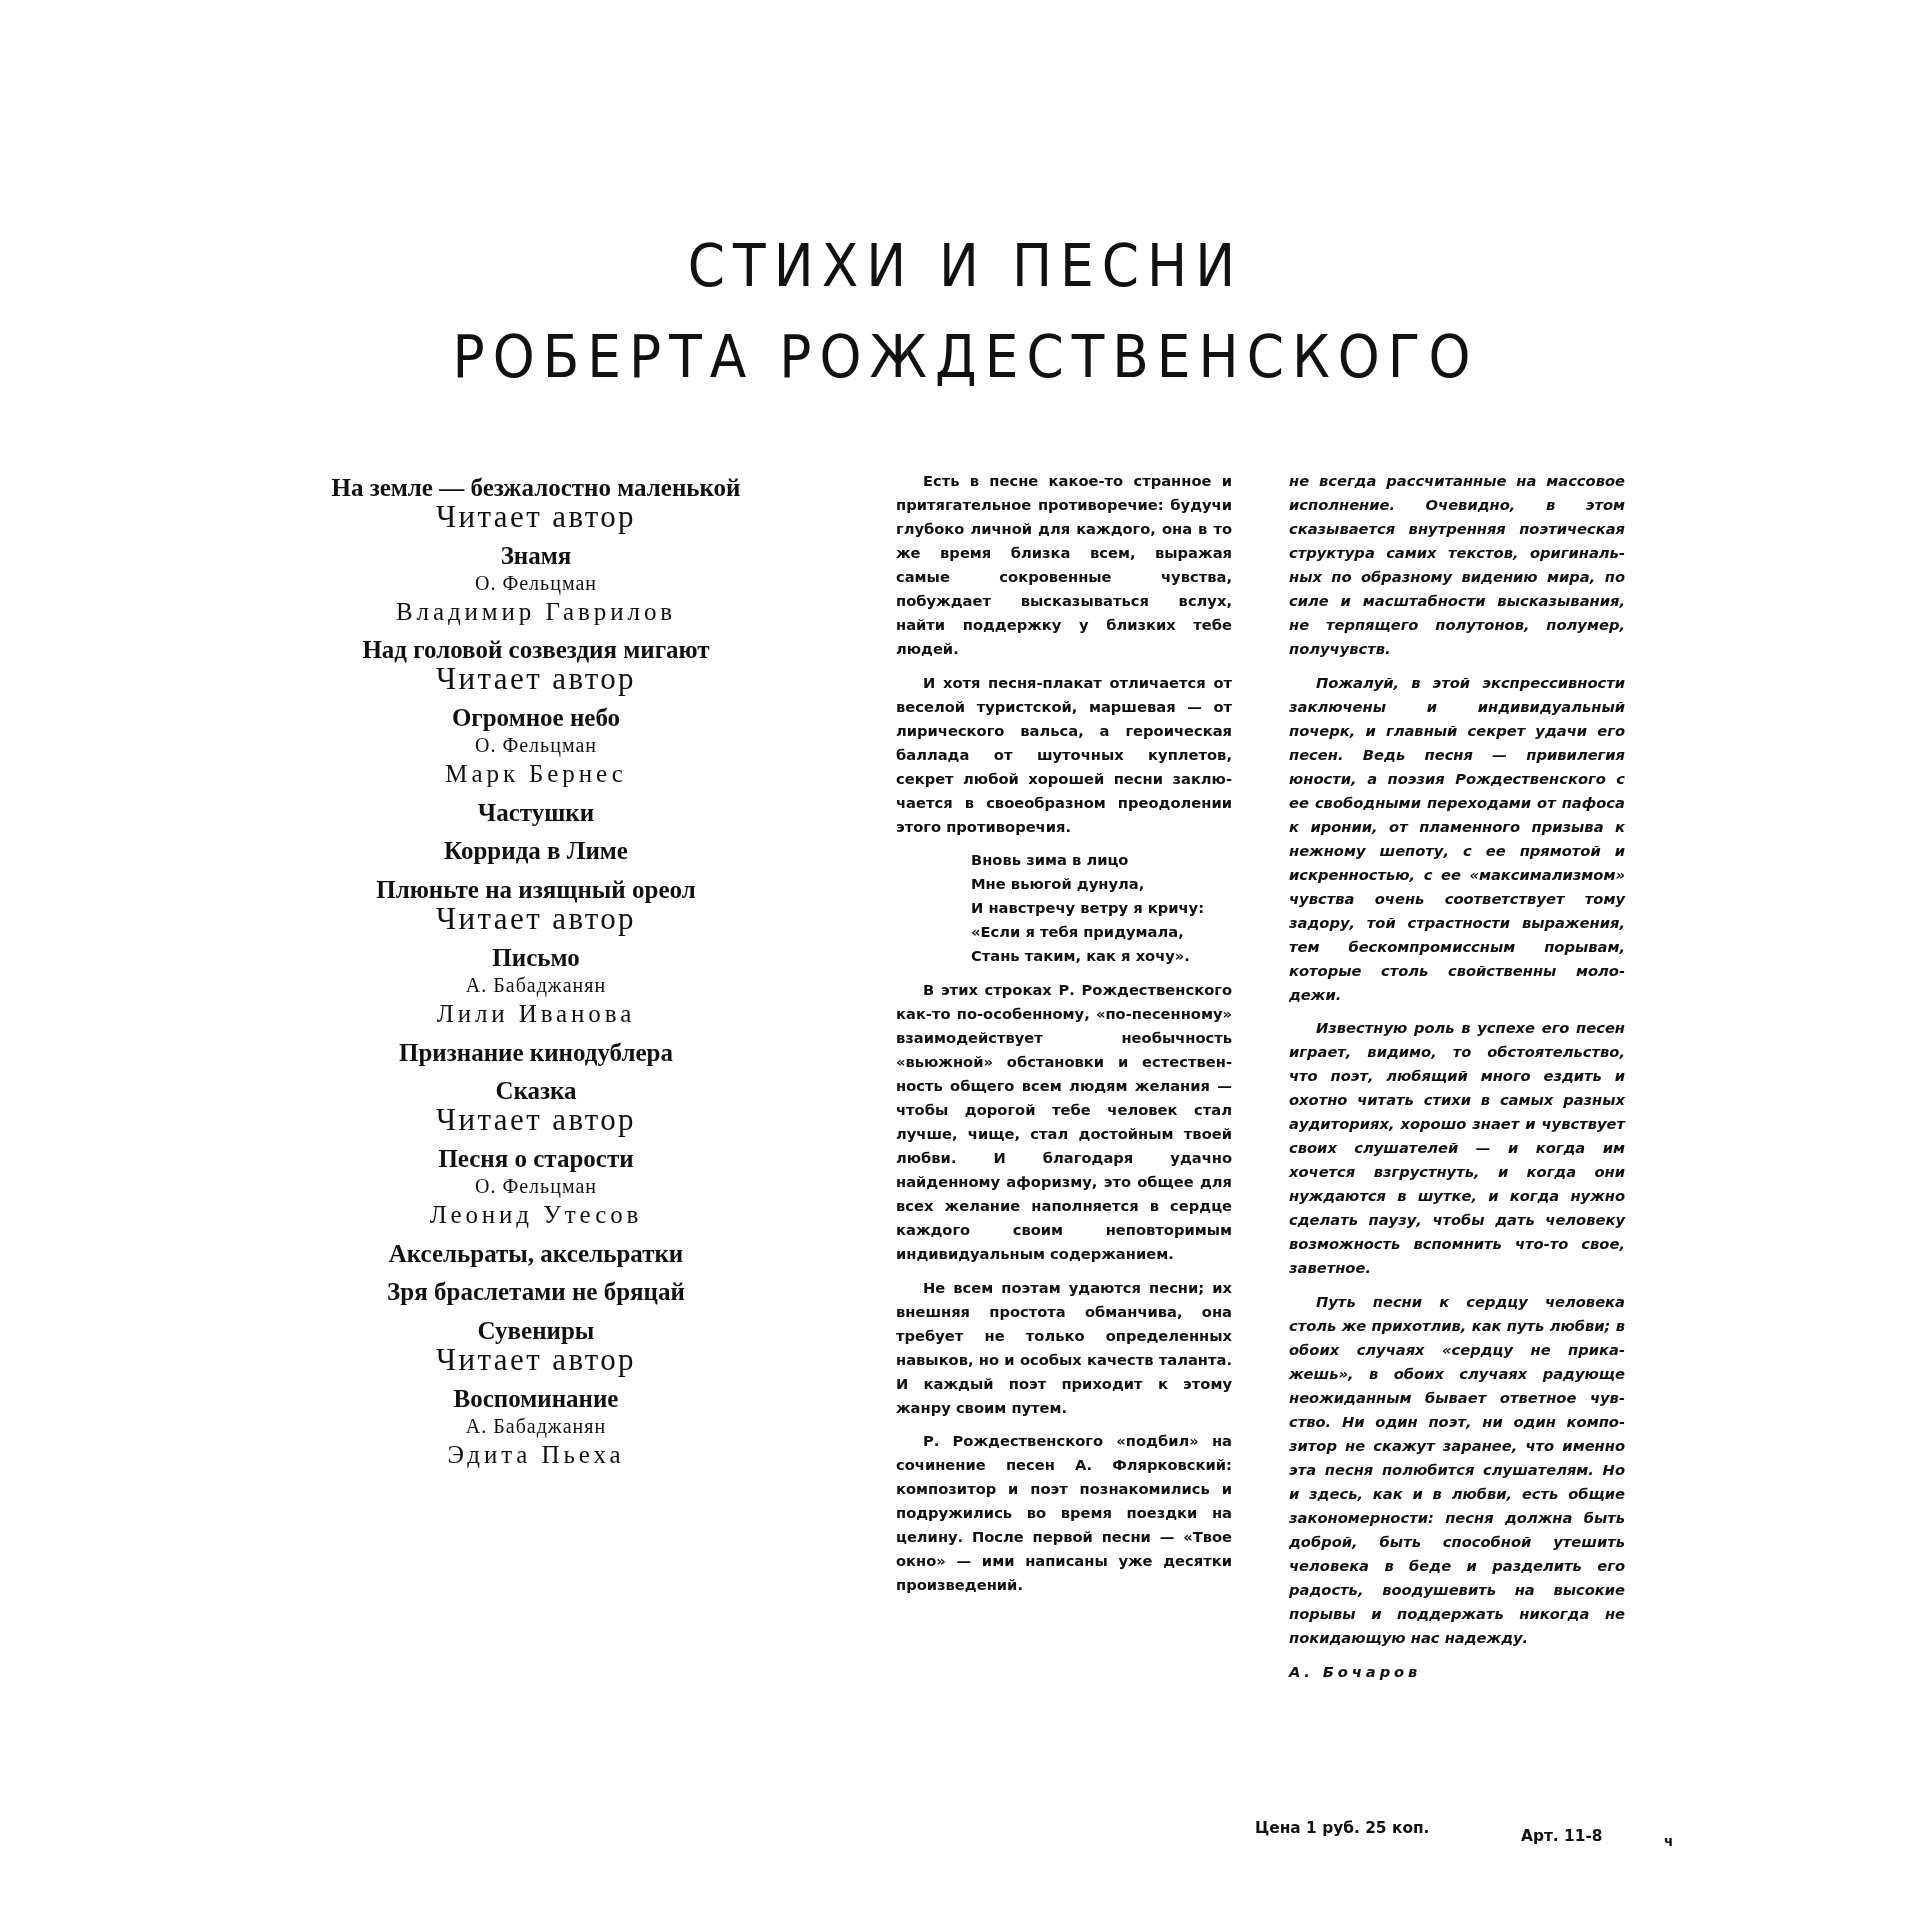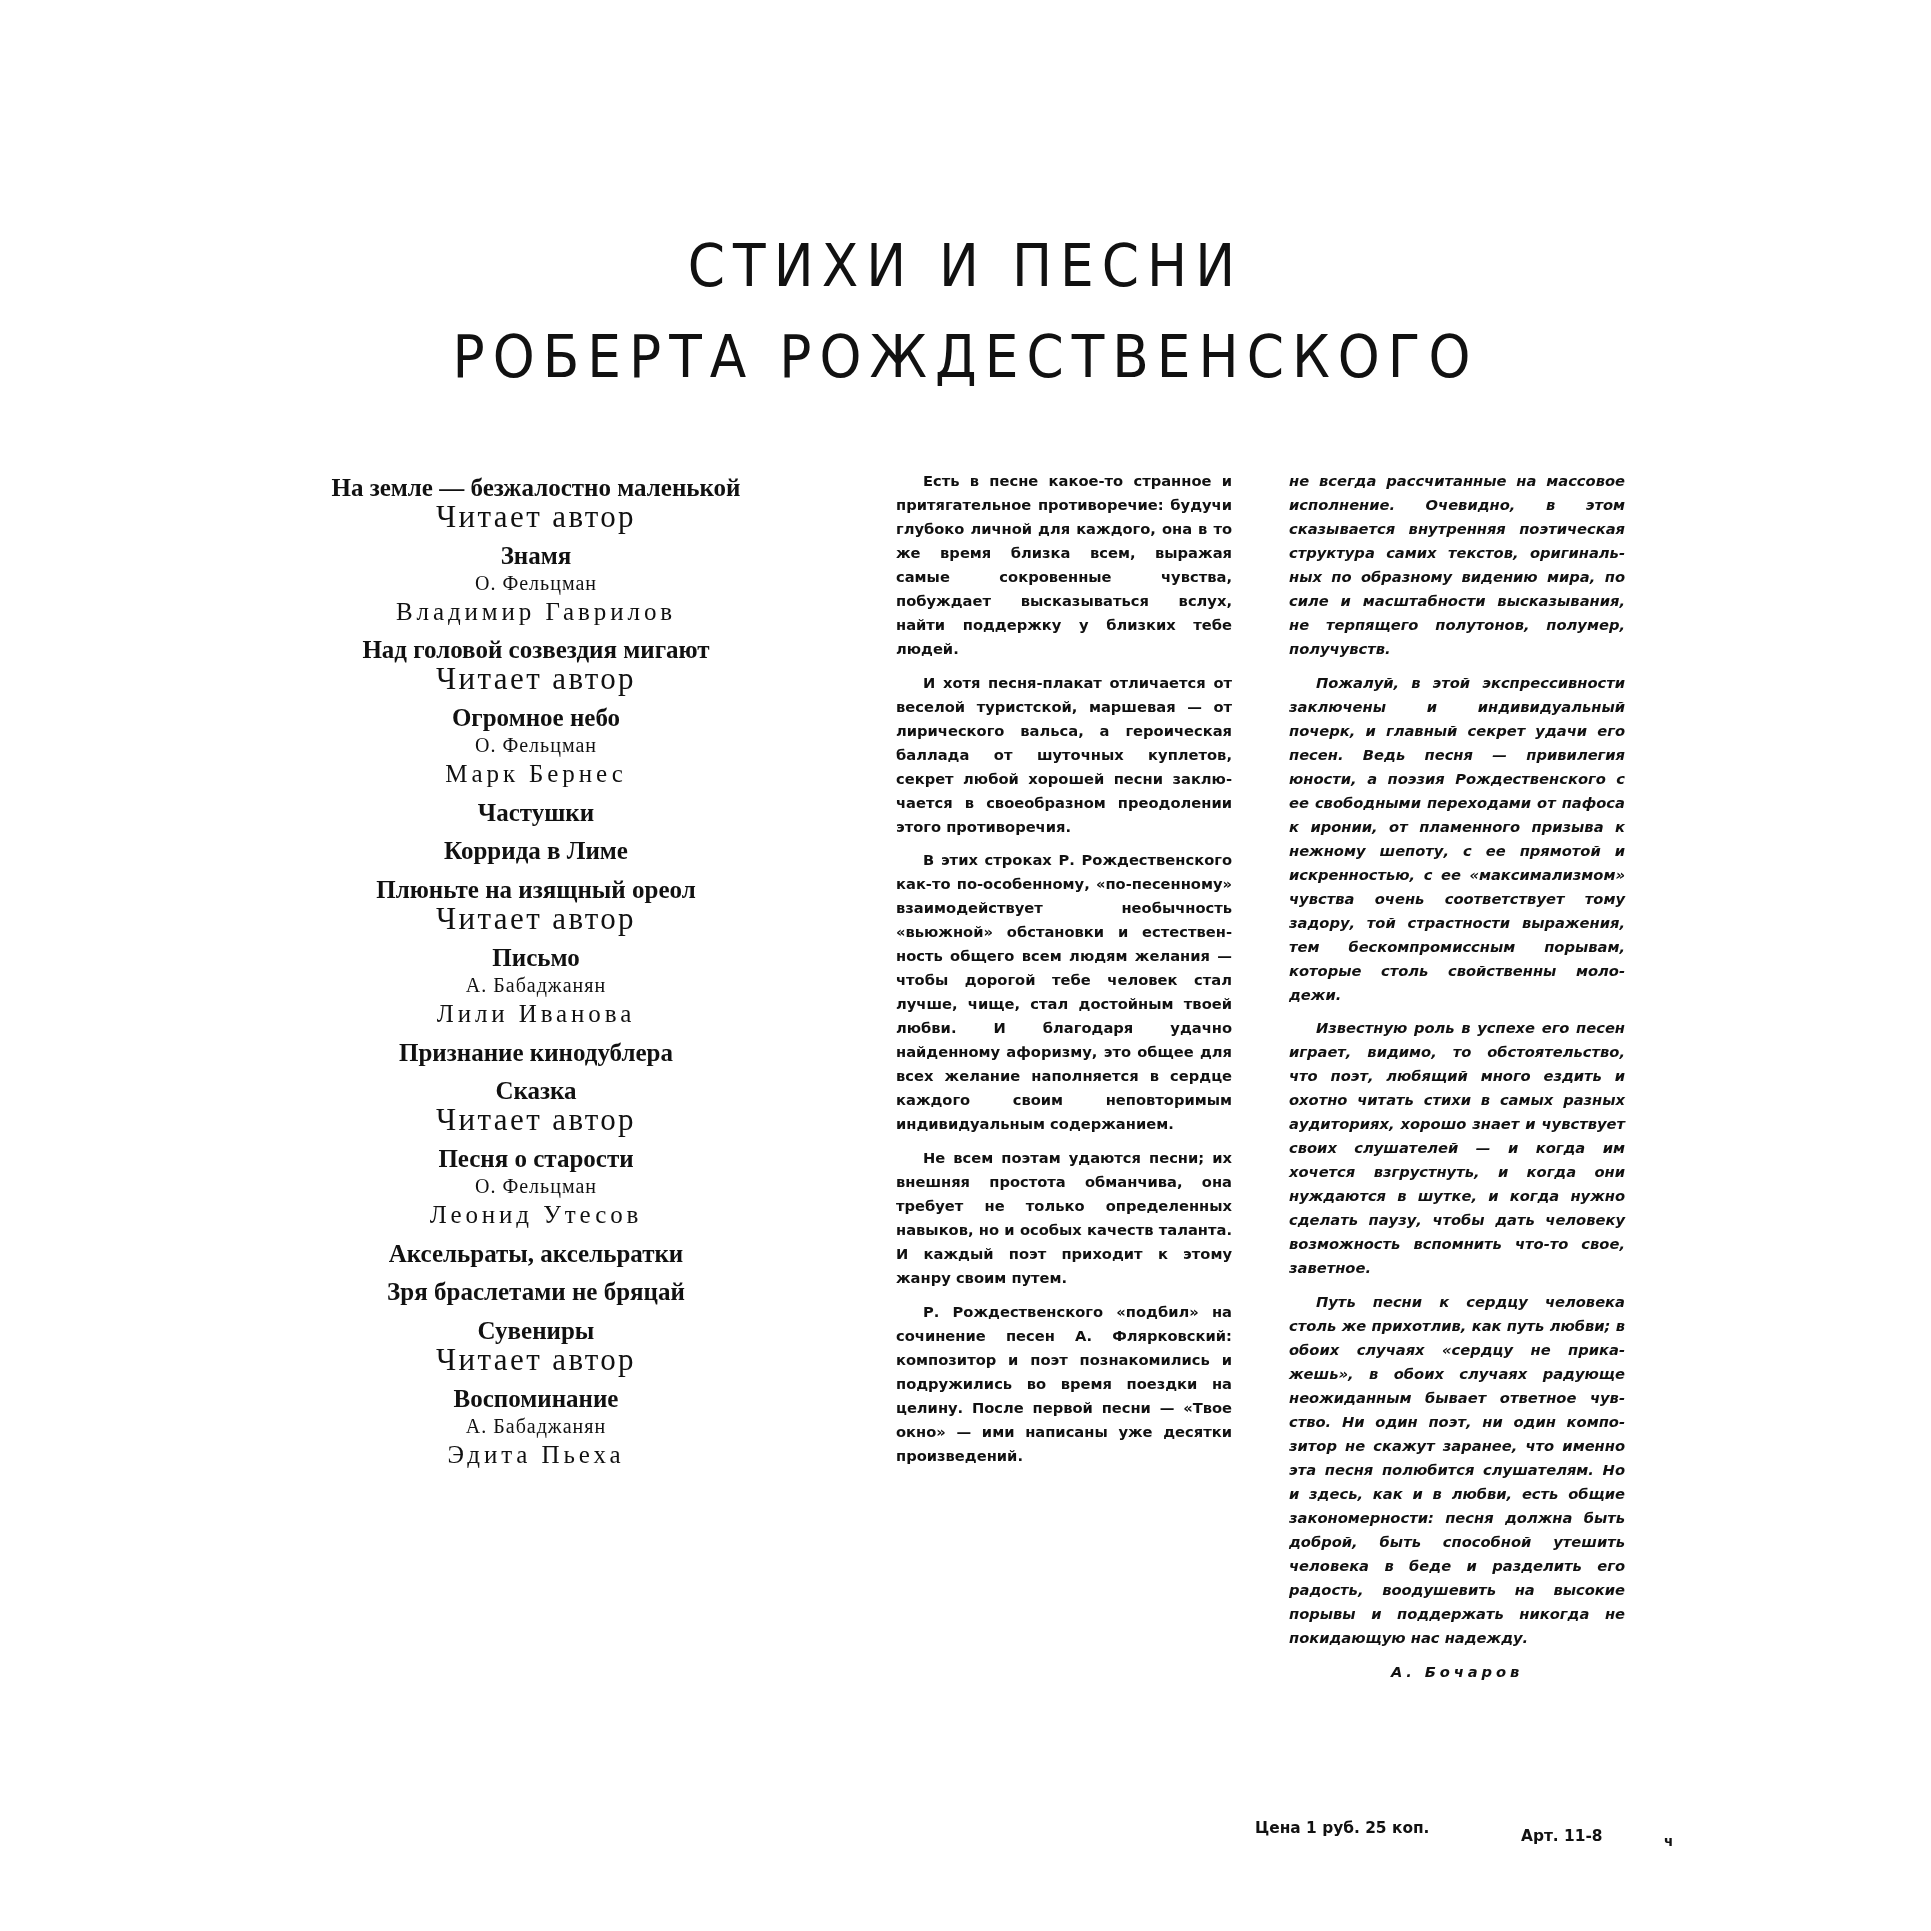--- a/index.html
+++ b/index.html
@@ -25,21 +25,21 @@
       position: absolute; top: 469px; width: 336px;
       font-family: "DejaVu Sans", sans-serif; font-size: 14.7px; line-height: 24px;
       text-align: justify; font-weight: 600;
     }
     #col-mid { left: 896px; }
     #col-right { left: 1289px; font-style: italic; }
     .col p { margin: 0 0 9.7px 0; text-indent: 27px; hyphens: manual; }
     .col p.cont { text-indent: 0; }
     .verse { margin: 0 0 9.7px 75px; text-align: left; }
     .verse span { display: block; }
-    .signature { text-align: center; letter-spacing: 3.9px; margin-top: 8px; }
+    .signature { text-align: left; letter-spacing: 3.9px; margin-top: 8px; }
     .footer {
       position: absolute; top: 1819px; font-family: "DejaVu Sans", sans-serif;
       font-weight: bold; font-size: 15.4px; color: #111;
     }
     #price { left: 1255px; }
     #art { left: 1521px; top: 1827px; }
     #mark { left: 1664px; top: 1833px; font-size: 13.5px; }
   </style>
 </head>
 <body>
@@ -106,20 +106,27 @@
     <div class="track">
       <span class="t-title">Воспоминание</span>
       <span class="t-composer">А. Бабаджанян</span>
       <span class="t-performer">Эдита Пьеха</span>
     </div>
   </div>
 
 <div class="col" id="col-mid">
   <p>Есть в песне какое-то странное и притягательное противоречие: будучи глубоко личной для каждого, она в то же время близка всем, выражая самые сокровенные чувст­ва, побуждает высказываться вслух, найти поддержку у близких тебе людей.</p>
   <p>И хотя песня-плакат отличается от веселой туристской, маршевая — от лирического вальса, а героичес­кая баллада от шуточных куплетов, секрет любой хорошей песни заклю­чается в своеобразном преодолении этого противоречия.</p>
+  <div class="verse">
+    <span>Вновь зима в лицо</span>
+    <span>Мне вьюгой дунула,</span>
+    <span>И навстречу ветру я кричу:</span>
+    <span>«Если я тебя придумала,</span>
+    <span>Стань таким, как я хочу».</span>
+  </div>
   <p>В этих строках Р. Рождественского как-то по-особенному, «по-песен­ному» взаимодействует необычность «вьюжной» обстановки и естествен­ность общего всем людям жела­ния — чтобы дорогой тебе человек стал лучше, чище, стал достойным твоей любви. И благодаря удачно найденному афоризму, это общее для всех желание наполняется в сердце каждого своим неповтори­мым индивидуальным содержанием.</p>
   <p>Не всем поэтам удаются песни; их внешняя простота обманчива, она требует не только определенных навыков, но и особых качеств талан­та. И каждый поэт приходит к этому жанру своим путем.</p>
   <p>Р. Рождественского «подбил» на сочинение песен А. Флярковский: композитор и поэт познакомились и подружились во время поездки на целину. После первой песни — «Твое окно» — ими написаны уже десятки произведений.</p>
 </div>
 
 <div class="col" id="col-right">
   <p class="cont">не всегда рассчитанные на массовое исполнение. Очевидно, в этом сказывается внутренняя поэтическая структура самих текстов, оригиналь­ных по образному видению мира, по силе и масштабности высказыва­ния, не терпящего полутонов, полу­мер, получувств.</p>
   <p>Пожалуй, в этой экспрессивности заключены и индивидуальный почерк, и главный секрет удачи его песен. Ведь песня — привилегия юности, а поэзия Рождественского с ее сво­бодными переходами от пафоса к иронии, от пламенного призыва к нежному шепоту, с ее прямотой и искренностью, с ее «максимализмом» чувства очень соответствует тому задору, той страстности выражения, тем бескомпромиссным порывам, которые столь свойственны моло­дежи.</p>
   <p>Известную роль в успехе его песен играет, видимо, то обстоя­тельство, что поэт, любящий много ездить и охотно читать стихи в самых разных аудиториях, хорошо знает и чувствует своих слушателей — и когда им хочется взгрустнуть, и когда они нуждаются в шутке, и когда нужно сделать паузу, чтобы дать человеку возможность вспом­нить что-то свое, заветное.</p>
   <p>Путь песни к сердцу человека столь же прихотлив, как путь любви; в обоих случаях «сердцу не прика­жешь», в обоих случаях радующе неожиданным бывает ответное чув­ство. Ни один поэт, ни один компо­зитор не скажут заранее, что имен­но эта песня полюбится слушателям. Но и здесь, как и в любви, есть общие закономерности: песня должна быть доброй, быть способной уте­шить человека в беде и разделить его радость, воодушевить на высокие порывы и поддержать никогда не покидающую нас надежду.</p>

